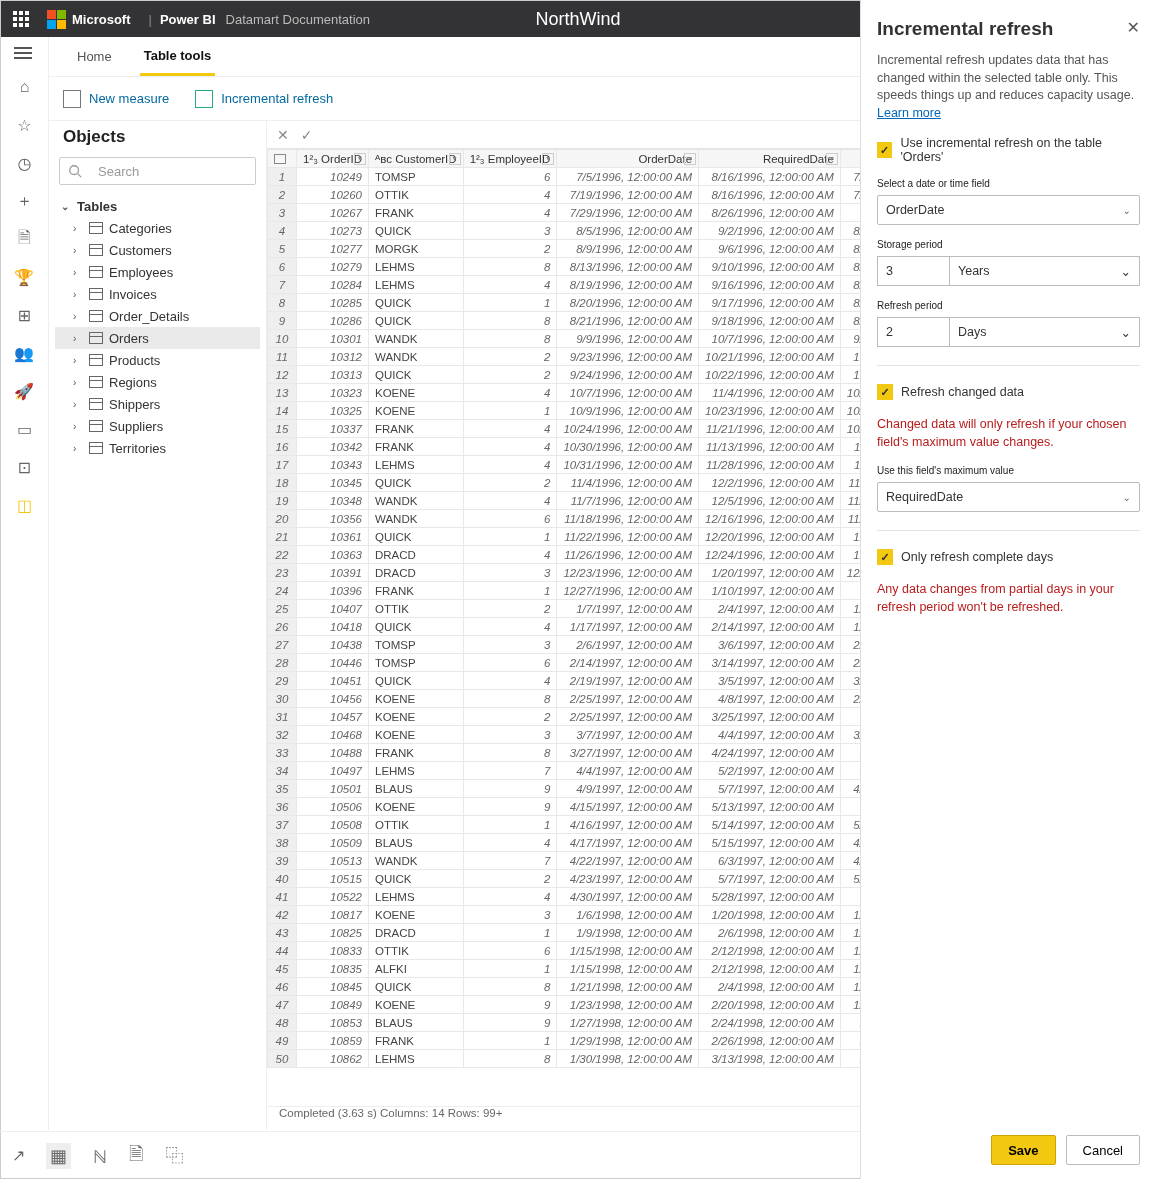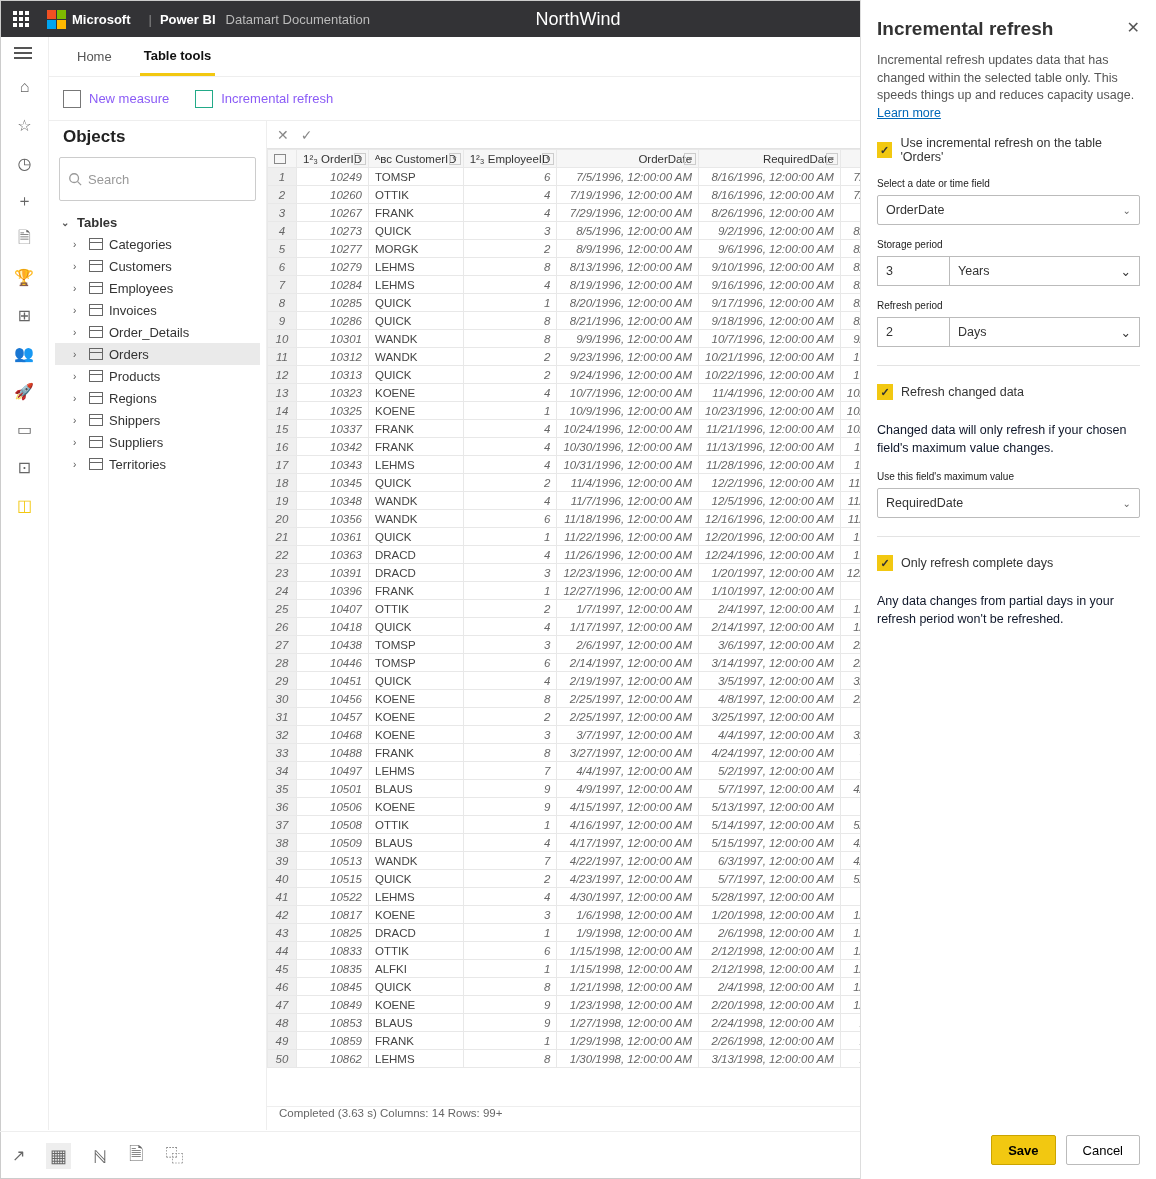--- a/index.html
+++ b/index.html
@@ -29,31 +29,31 @@
 .content { flex: 1; display: flex; flex-direction: column; min-width: 0; }
 
 
 .tabs { height: 40px; display: flex; align-items: flex-start; gap: 24px; padding: 0 24px; border-bottom: 1px solid #eee; font-size: 13px; }
 .tab { color: #555; padding: 0 4px; height: 100%; display:flex; align-items:center; cursor:pointer; }
 .tab.active { color: #111; border-bottom: 3px solid #f2c811; font-weight: 600; }
 .hamburger { width:18px; display:flex; flex-direction:column; gap:3px; margin-right: 4px;}
 .hamburger span{height:2px; background:#555;}
 
 
-.toolbar { height: 44px; display: flex; align-items: center; gap: 26px; padding: 0 32px 0 14px; border-bottom: 1px solid #eee; font-size: 13px; color: #8b5cf6; }
+.toolbar { height: 44px; display: flex; align-items: center; gap: 26px; padding: 0 32px 0 14px; border-bottom: 1px solid #eee; font-size: 13px; color: #0369a1; }
 .toolbar .btn { display: flex; align-items: center; gap: 8px; cursor:pointer; }
 .toolbar .ico { width: 18px; height: 18px; border: 1px solid #777; position: relative; }
 
 
 .mainsplit { flex: 1; display: flex; min-height: 0; }
 
 
 .objects { width: 218px; border-right: 1px solid #eee; display: flex; flex-direction: column; }
 .obj-title { font-size: 17px; font-weight: 600; padding: 6px 14px 10px; color:#222; }
-.search { margin: 0 10px 10px; border: 1px solid #ccc; border-radius: 2px; height: 44px; display:flex; align-items:center; padding: 0 8px; color:#999; font-size:13px; gap:6px;}
+.search { margin: 0 10px 10px; border: 1px solid #ccc; border-radius: 2px; height: 28px; display:flex; align-items:center; padding: 0 8px; color:#999; font-size:13px; gap:16px;}
 .search svg{width:14px;height:14px;}
 .tree { font-size: 13px; color: #333; padding: 0 6px; }
 .tree .node { display:flex; align-items:center; gap:6px; height: 22px; padding: 0 6px; cursor:pointer; }
 .tree .node.selected { background: #eaeaea; }
 .tree .caret { font-size: 10px; color:#555; width:10px; }
 .tree .tablesnode { font-weight: 600; }
 .tree .tico { width:14px; height:12px; border:1px solid #666; position:relative; }
 .tree .tico::before{content:'';position:absolute;top:3px;left:0;right:0;border-top:1px solid #666;}
 .tree .child { padding-left: 18px; }
 
@@ -80,21 +80,21 @@
 .rpanel a { color: #0067b8; text-decoration: underline; }
 .chk { display:flex; align-items:center; gap:8px; margin: 10px 0; }
 .chkbox { width:16px; height:16px; background:#f2c811; display:flex; align-items:center; justify-content:center; color:#333; font-size:11px; font-weight:bold;}
 .lbl { font-size: 10px; color:#222; margin: 14px 0 6px; }
 .sel { width:100%; height:30px; border:1px solid #bbb; border-radius:2px; padding:0 8px; display:flex; align-items:center; justify-content:space-between; font-size:12.5px; cursor:pointer;}
 .sel .car { font-size:10px; color:#666; }
 .hr { border:none; border-top:1px solid #e3e3e3; margin: 18px 0; }
 .twofield { display:flex; gap:0; }
 .twofield .inp { width: 72px; height:30px; border:1px solid #bbb; border-right:none; padding:0 8px; display:flex; align-items:center;}
 .twofield .unit { flex:1; height:30px; border:1px solid #bbb; display:flex; align-items:center; justify-content:space-between; padding:0 8px;}
-.note { color:#0f172a; line-height:1.4; margin-top:22px; }
+.note { color:#b91c1c; line-height:1.4; margin-top:16px; }
 .panel-footer { position:absolute; bottom:14px; right:16px; display:flex; gap:10px;}
 .pbtn { height:30px; padding:0 16px; border:1px solid #bbb; background:#fff; font-size:13px; cursor:pointer; border-radius:2px;}
 .pbtn.primary { background:#f2c811; border-color:#caa400; font-weight:600; }
 
 
 .bottombar { position:absolute; bottom:0; left:0; right:296px; height:48px; border-top:1px solid #eee; display:flex; align-items:center; padding:0 14px; gap:22px; color:#666; }
 .bottombar .bico { font-size:18px; cursor:pointer; }
 .bottombar .bico.first { margin-left: 32px; }
 .bottombar .sharearrow { position:absolute; left:12px; font-size:16px;}
 

